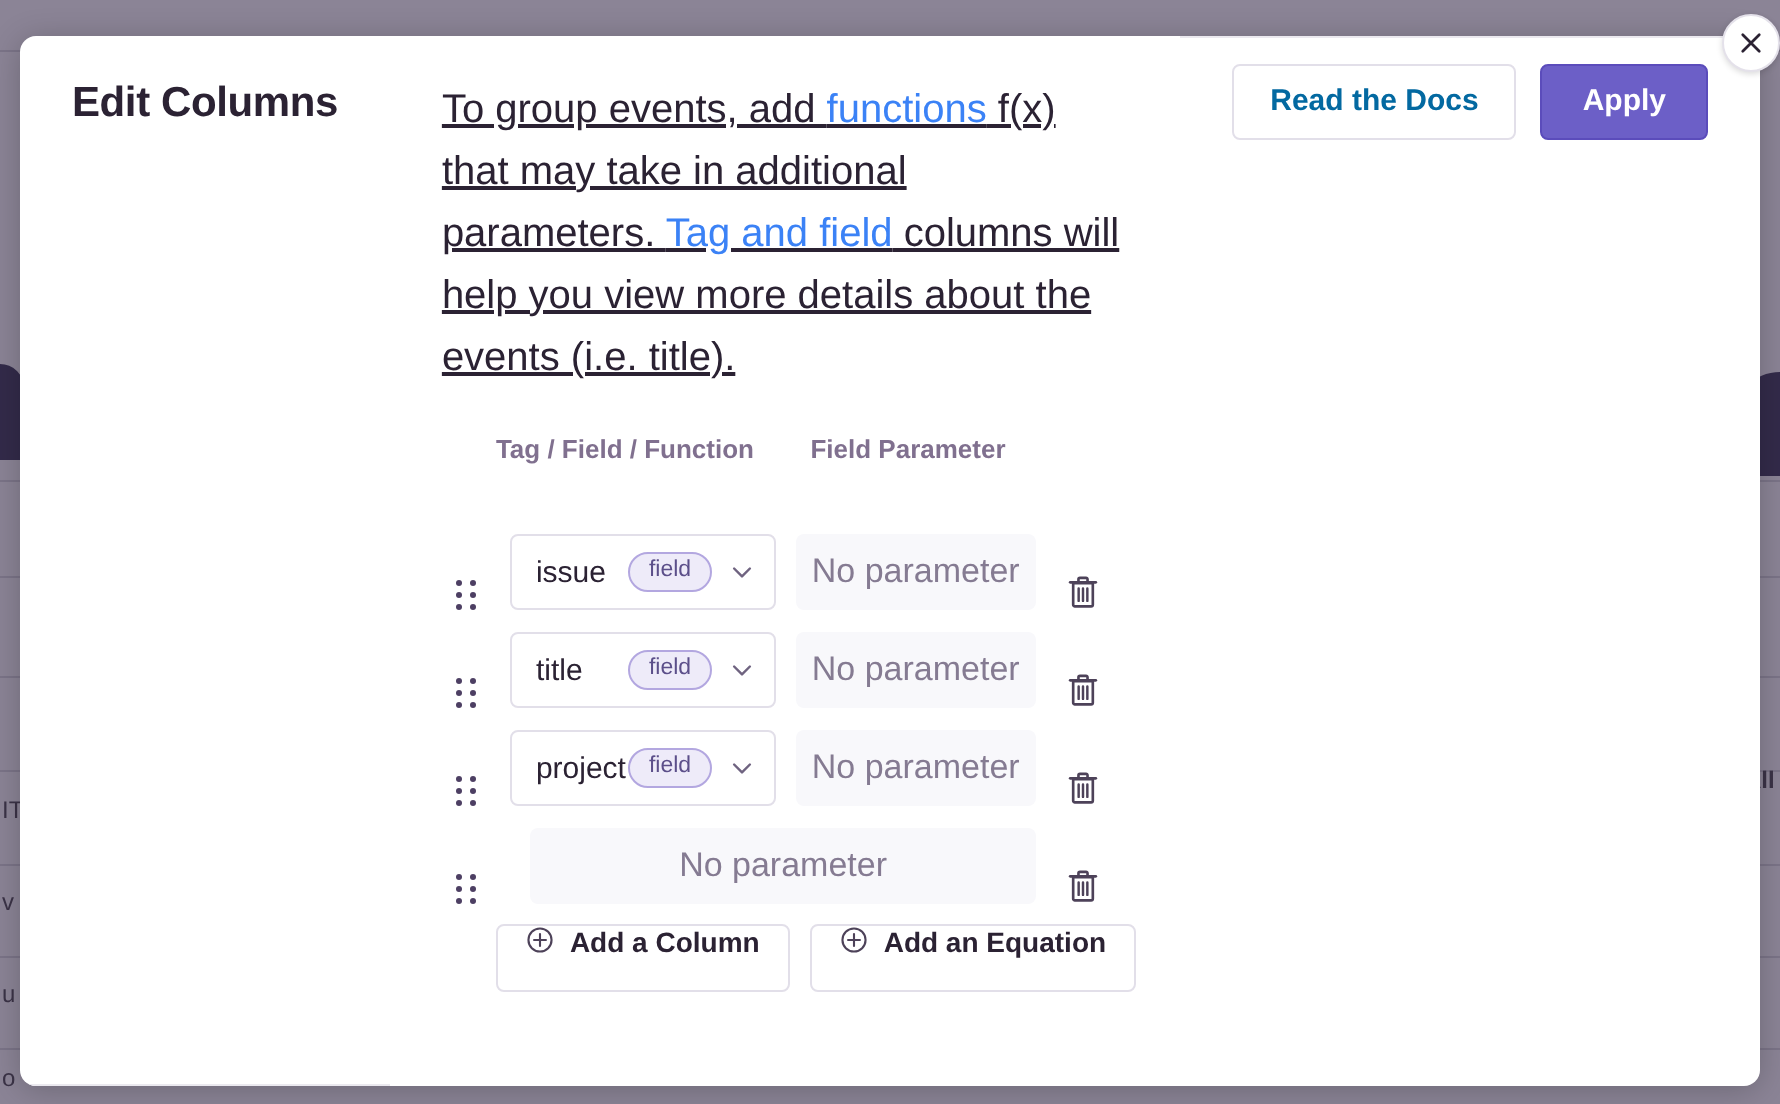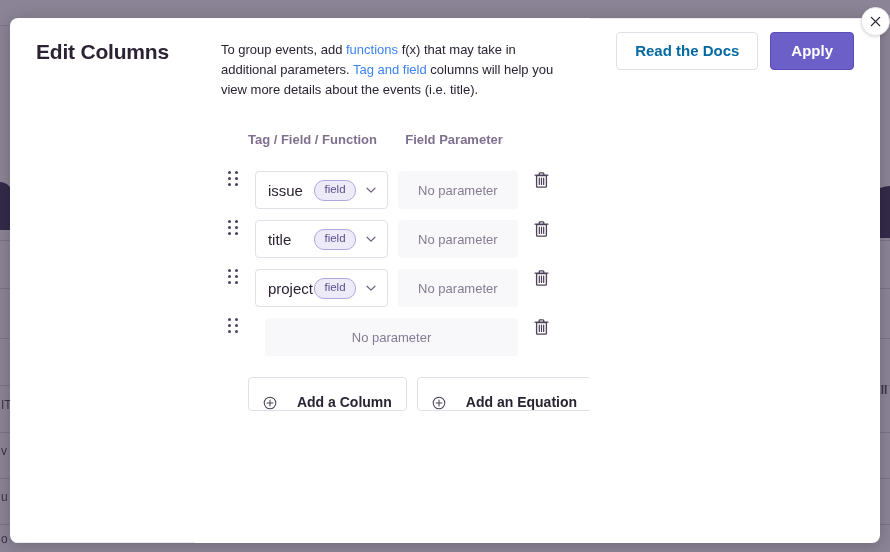--- a/index.html
+++ b/index.html
@@ -67,25 +67,26 @@
     letter-spacing: -0.2px;
   }
 
   .modal-body {
     flex: 1 1 auto;
     padding: 22px 26px 0 26px;
     overflow: hidden;
   }
 
   .description {
-    font-size: 13px;
+    font-size: 20px;
     line-height: 1.55;
     color: #2b2233;
     max-width: 800px;
-    margin-bottom: 32px;
+    margin-bottom: 22px;
+    text-decoration: underline;
   }
   .description a {
     color: #3b82f6;
     text-decoration: none;
   }
 
   
   .col-headers {
     display: flex;
     align-items: flex-end;
@@ -97,21 +98,21 @@
     font-weight: bold;
     color: #80708f;
   }
   .col-head.tag-col { width: 386px; }
   .col-head.param-col { width: 390px; }
 
   
   .rows { }
   .col-row {
     display: flex;
-    align-items: flex-start;
+    align-items: flex-end;
     height: 49px;
   }
   .drag-handle {
     width: 27px;
     flex: none;
     display: flex;
     align-items: center;
     justify-content: flex-start;
     padding-left: 7px;
     cursor: grab;
@@ -180,43 +181,43 @@
     height: 38px;
     box-sizing: border-box;
     margin-left: 10px;
     border: 1px solid transparent;
     border-radius: 4px;
     background: #f8f8fb;
     display: flex;
     align-items: center;
     justify-content: center;
     color: #857b92;
-    font-size: 13px;
+    font-size: 17px;
   }
 
   .trash-btn {
     width: 46px;
     flex: none;
     display: flex;
     align-items: center;
     justify-content: center;
     cursor: pointer;
   }
 
   
   .add-row {
     display: flex;
     gap: 10px;
     padding-left: 27px;
     margin-top: 10px;
   }
   .btn {
     display: inline-flex;
-    align-items: flex-end;
-    gap: 20px;
+    align-items: flex-start;
+    gap: 8px;
     height: 34px;
     padding: 0 14px;
     box-sizing: border-box;
     border: 1px solid #e2dfe9;
     border-radius: 4px;
     background: #ffffff;
     font-size: 14px;
     font-weight: bold;
     color: #2b2233;
     cursor: pointer;

